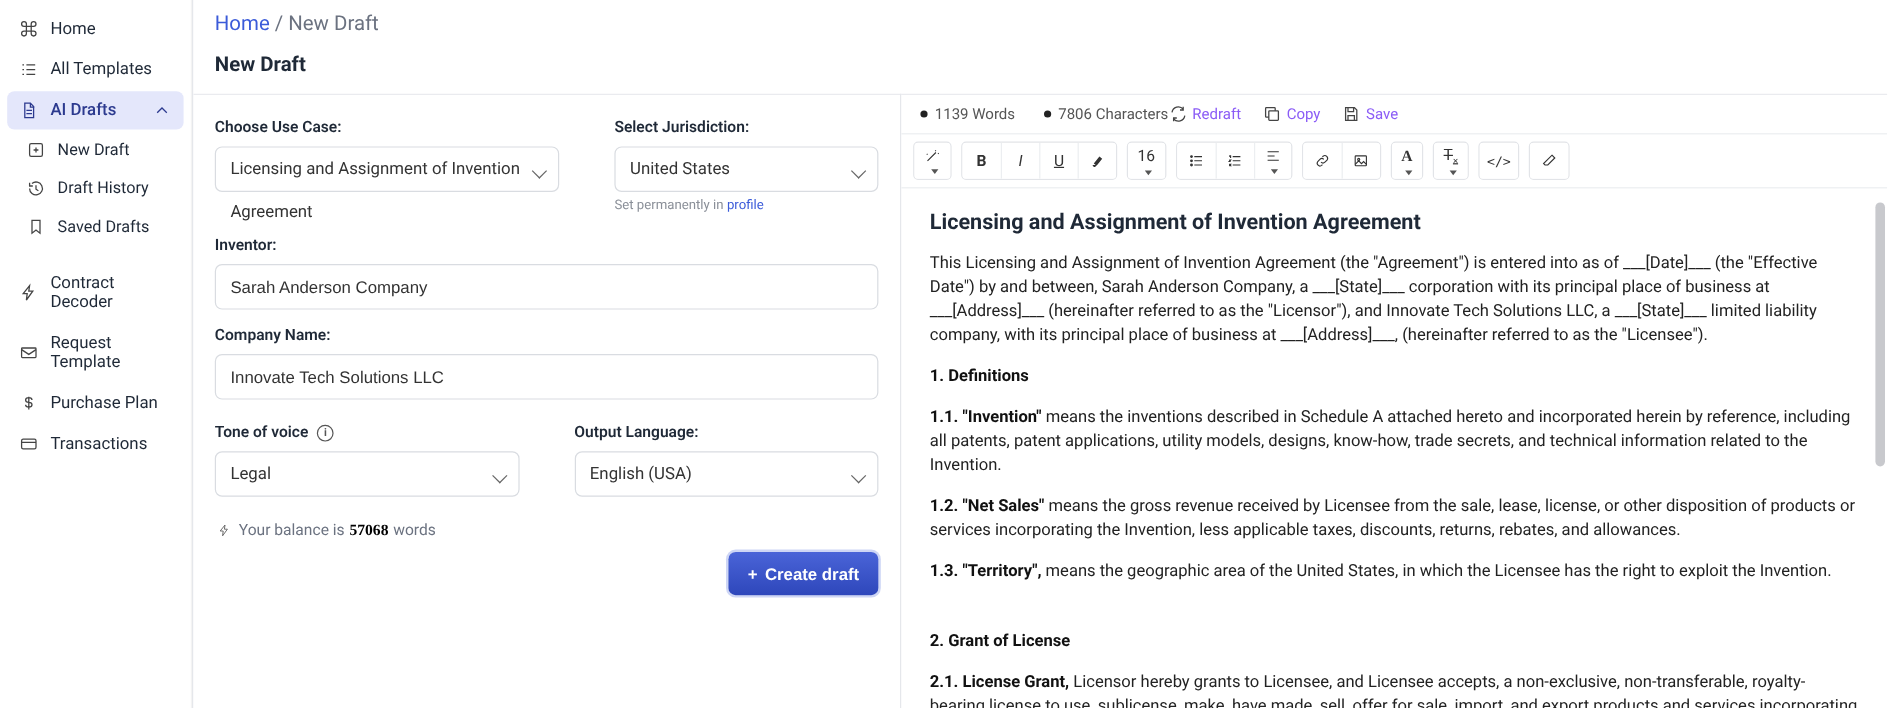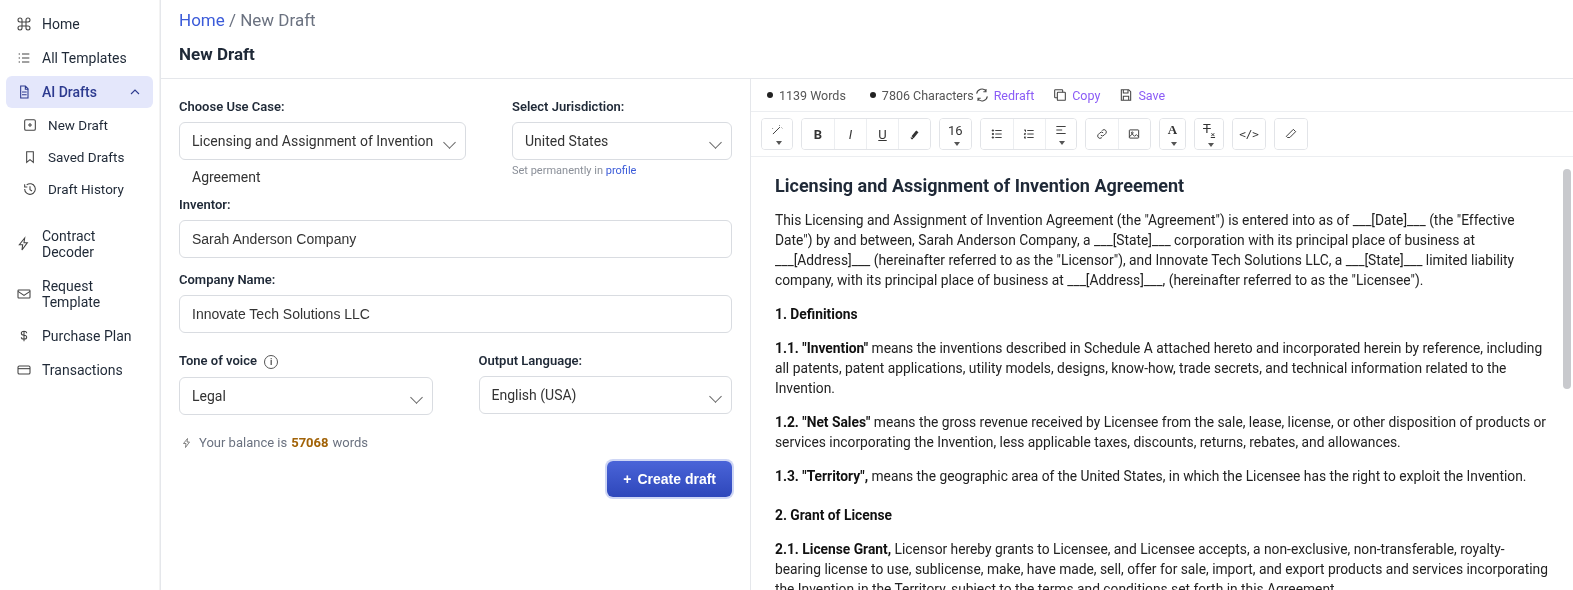--- a/index.html
+++ b/index.html
@@ -36,21 +36,21 @@
   .row{display:flex;gap:46px;}
   .col{flex:1;}
   .label{font-size:13px;font-weight:600;margin:6px 0 8px;}
   .hint{font-size:11px;color:#8a8f98;margin-top:4px;}
   .hint a{color:var(--link);text-decoration:none;}
   select,.select,input.text{width:100%;height:38px;border:1px solid #d9dce1;border-radius:6px;padding:0 12px;font-size:14px;color:#333;background:#fff;appearance:none;-webkit-appearance:none;}
   .select-wrap{position:relative;}
   .select-wrap::after{content:"";position:absolute;right:12px;top:16px;width:8px;height:8px;border-right:1.5px solid #666;border-bottom:1.5px solid #666;transform:rotate(45deg);pointer-events:none;}
   .field{margin-bottom:14px;}
   .balance{font-size:13px;color:#6b7280;display:flex;align-items:center;gap:4px;margin-top:6px;}
-  .balance b{color:#a16207;}
+  .balance b{color:#000000;font-family:Liberation Serif, serif;}
   .btn-row{display:flex;justify-content:flex-end;margin-top:10px;}
   .btn-primary{background:linear-gradient(180deg,#4a64d8,#2e47bb);color:#fff;border:none;border-radius:6px;padding:10px 16px;font-size:14px;font-weight:600;display:inline-flex;align-items:center;gap:6px;cursor:pointer;box-shadow:0 0 0 2px rgba(59,91,217,.25);}
   
   .editor-panel{flex:1;display:flex;flex-direction:column;overflow:hidden;border-top:1px solid var(--border);}
   .editor-top{display:flex;align-items:center;justify-content:flex-start;padding:8px 16px;color:#555;font-size:12.5px;border-bottom:1px solid #eceef1;}
   .stats{display:flex;gap:24px;}
   .stat{display:flex;align-items:center;gap:6px;}
   .dot{width:6px;height:6px;border-radius:50%;background:#222;}
   .actions{display:flex;gap:18px;}
   .action{display:inline-flex;align-items:center;gap:4px;cursor:pointer;color:#8b5cf6;}
@@ -108,32 +108,32 @@
             <svg viewBox="0 0 24 24">
               <rect x="4" y="4" width="16" height="16" rx="2"></rect>
               <path d="M12 9v6M9 12h6"></path>
             </svg>
           </span>
         <span>New Draft</span>
       </div>
       <div class="nav-item">
         <span class="icon">
             <svg viewBox="0 0 24 24">
+              <path d="M4 12a8 8 0 1 0 3-6.2M4 5v4h4M12 8v5l3 2"></path>
+            </svg>
+          </span>
+        <span>Draft History</span>
+      </div>
+      <div class="nav-item">
+        <span class="icon">
+            <svg viewBox="0 0 24 24">
               <path d="M7 4h10v16l-5-4-5 4z"></path>
             </svg>
           </span>
         <span>Saved Drafts</span>
-      </div>
-      <div class="nav-item">
-        <span class="icon">
-            <svg viewBox="0 0 24 24">
-              <path d="M4 12a8 8 0 1 0 3-6.2M4 5v4h4M12 8v5l3 2"></path>
-            </svg>
-          </span>
-        <span>Draft History</span>
       </div>
     </div>
     <div class="nav-sep"></div>
     <div class="nav-item">
       <span class="icon">
           <svg viewBox="0 0 24 24">
             <path d="M13 3L5 13h5l-1 8 8-11h-5z"></path>
           </svg>
         </span>
       <span>Contract Decoder</span>
@@ -373,21 +373,21 @@
             </div>
         </div>
 
         <div class="doc">
           <h2>Licensing and Assignment of Invention Agreement</h2>
           <p>This Licensing and Assignment of Invention Agreement (the "Agreement") is entered into as of ___[Date]___ (the "Effective Date") by and between, Sarah Anderson Company, a ___[State]___ corporation with its principal place of business at ___[Address]___ (hereinafter referred to as the "Licensor"), and Innovate Tech Solutions LLC, a ___[State]___ limited liability company, with its principal place of business at ___[Address]___, (hereinafter referred to as the "Licensee").</p>
           <p><b>1. Definitions</b></p>
           <p><b>1.1. "Invention"</b><span> means the inventions described in Schedule A attached hereto and incorporated herein by reference, including all patents, patent applications, utility models, designs, know-how, trade secrets, and technical information related to the Invention.</span></p>
           <p><b>1.2. "Net Sales"</b><span> means the gross revenue received by Licensee from the sale, lease, license, or other disposition of products or services incorporating the Invention, less applicable taxes, discounts, returns, rebates, and allowances.</span></p>
           <p><b>1.3. "Territory",</b><span> means the geographic area of the United States, in which the Licensee has the right to exploit the Invention.</span></p>
-          <p style="margin-top:19px;"><b>2. Grant of License</b></p>
+          <p style="margin-top:39px;"><b>2. Grant of License</b></p>
           <p><b>2.1. License Grant,</b><span> Licensor hereby grants to Licensee, and Licensee accepts, a non-exclusive, non-transferable, royalty-bearing license to use, sublicense, make, have made, sell, offer for sale, import, and export products and services incorporating the Invention in the Territory, subject to the terms and conditions set forth in this Agreement.</span></p>
 
           <div class="scrollbar"></div>
         </div>
       </div>
     </div>
   </div>
 </div>
 
 </body></html>

